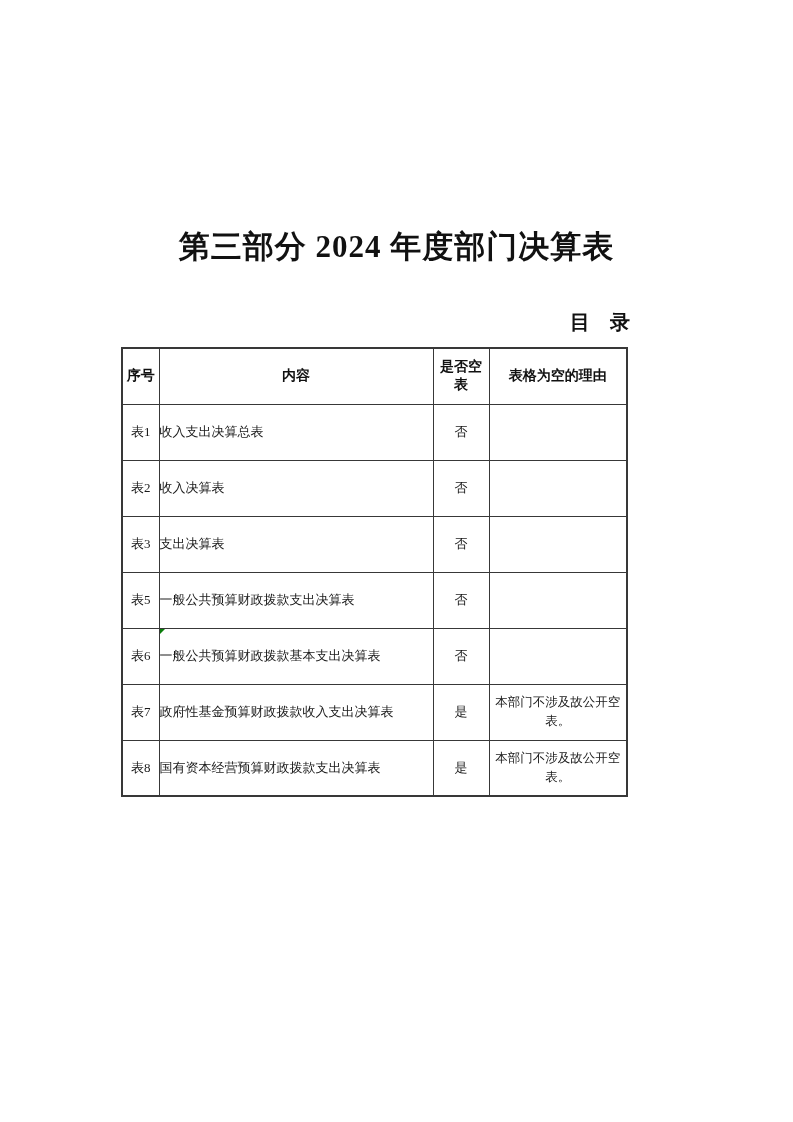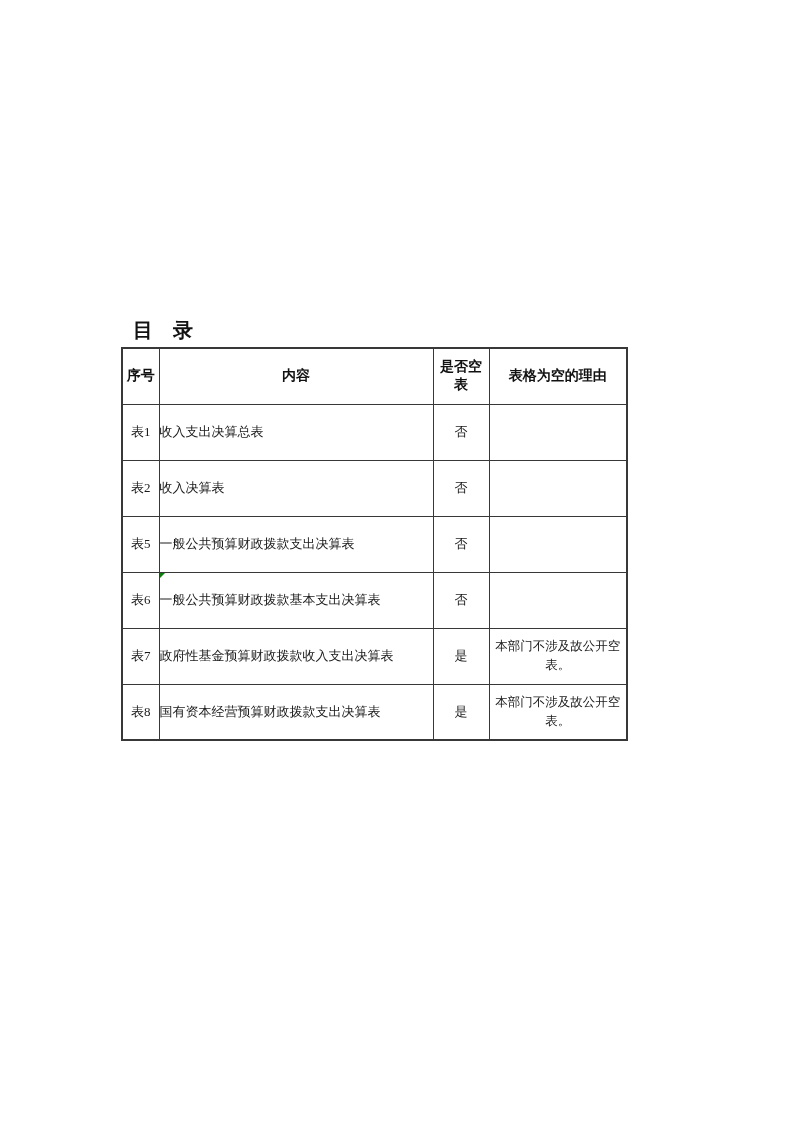--- a/index.html
+++ b/index.html
@@ -28,22 +28,22 @@
     font-weight: bold;
     letter-spacing: 1px;
     color: #111111;
     white-space: nowrap;
   }
   .toc-title {
     position: absolute;
     top: 305px;
     left: 121px;
     width: 505px;
-    margin: 12px;
-    text-align: left;
+    margin: 4px;
+    text-align: right;
     font-family: "Liberation Serif", "DejaVu Serif", serif;
     font-size: 20px;
     font-weight: bold;
     color: #111111;
   }
   table.toc {
     position: absolute;
     top: 347px;
     left: 121px;
     width: 505px;
@@ -98,20 +98,21 @@
     height: 0;
     border-top: 5px solid #0a7d0a;
     border-right: 5px solid transparent;
   }
 </style>
 </head>
 <body>
 
 <div class="page">
 
+  <h1 class="page-title">第三部分 2024 年度部门决算表</h1>
 
   <h2 class="toc-title">目　录</h2>
 
   <table class="toc">
     <colgroup>
       <col style="width:37px">
       <col style="width:274px">
       <col style="width:56px">
       <col style="width:138px">
     </colgroup>
@@ -126,20 +127,26 @@
     <tbody>
         <tr>
           <td class="cell-seq">表1</td>
           <td class="cell-content"><span>收入支出决算总表</span></td>
           <td class="cell-empty">否</td>
           <td class="cell-reason"></td>
         </tr>
         <tr>
           <td class="cell-seq">表2</td>
           <td class="cell-content"><span>收入决算表</span></td>
+          <td class="cell-empty">否</td>
+          <td class="cell-reason"></td>
+        </tr>
+        <tr>
+          <td class="cell-seq">表3</td>
+          <td class="cell-content"><span>支出决算表</span></td>
           <td class="cell-empty">否</td>
           <td class="cell-reason"></td>
         </tr>
         <tr>
           <td class="cell-seq">表5</td>
           <td class="cell-content"><span>一般公共预算财政拨款支出决算表</span></td>
           <td class="cell-empty">否</td>
           <td class="cell-reason"></td>
         </tr>
         <tr>

